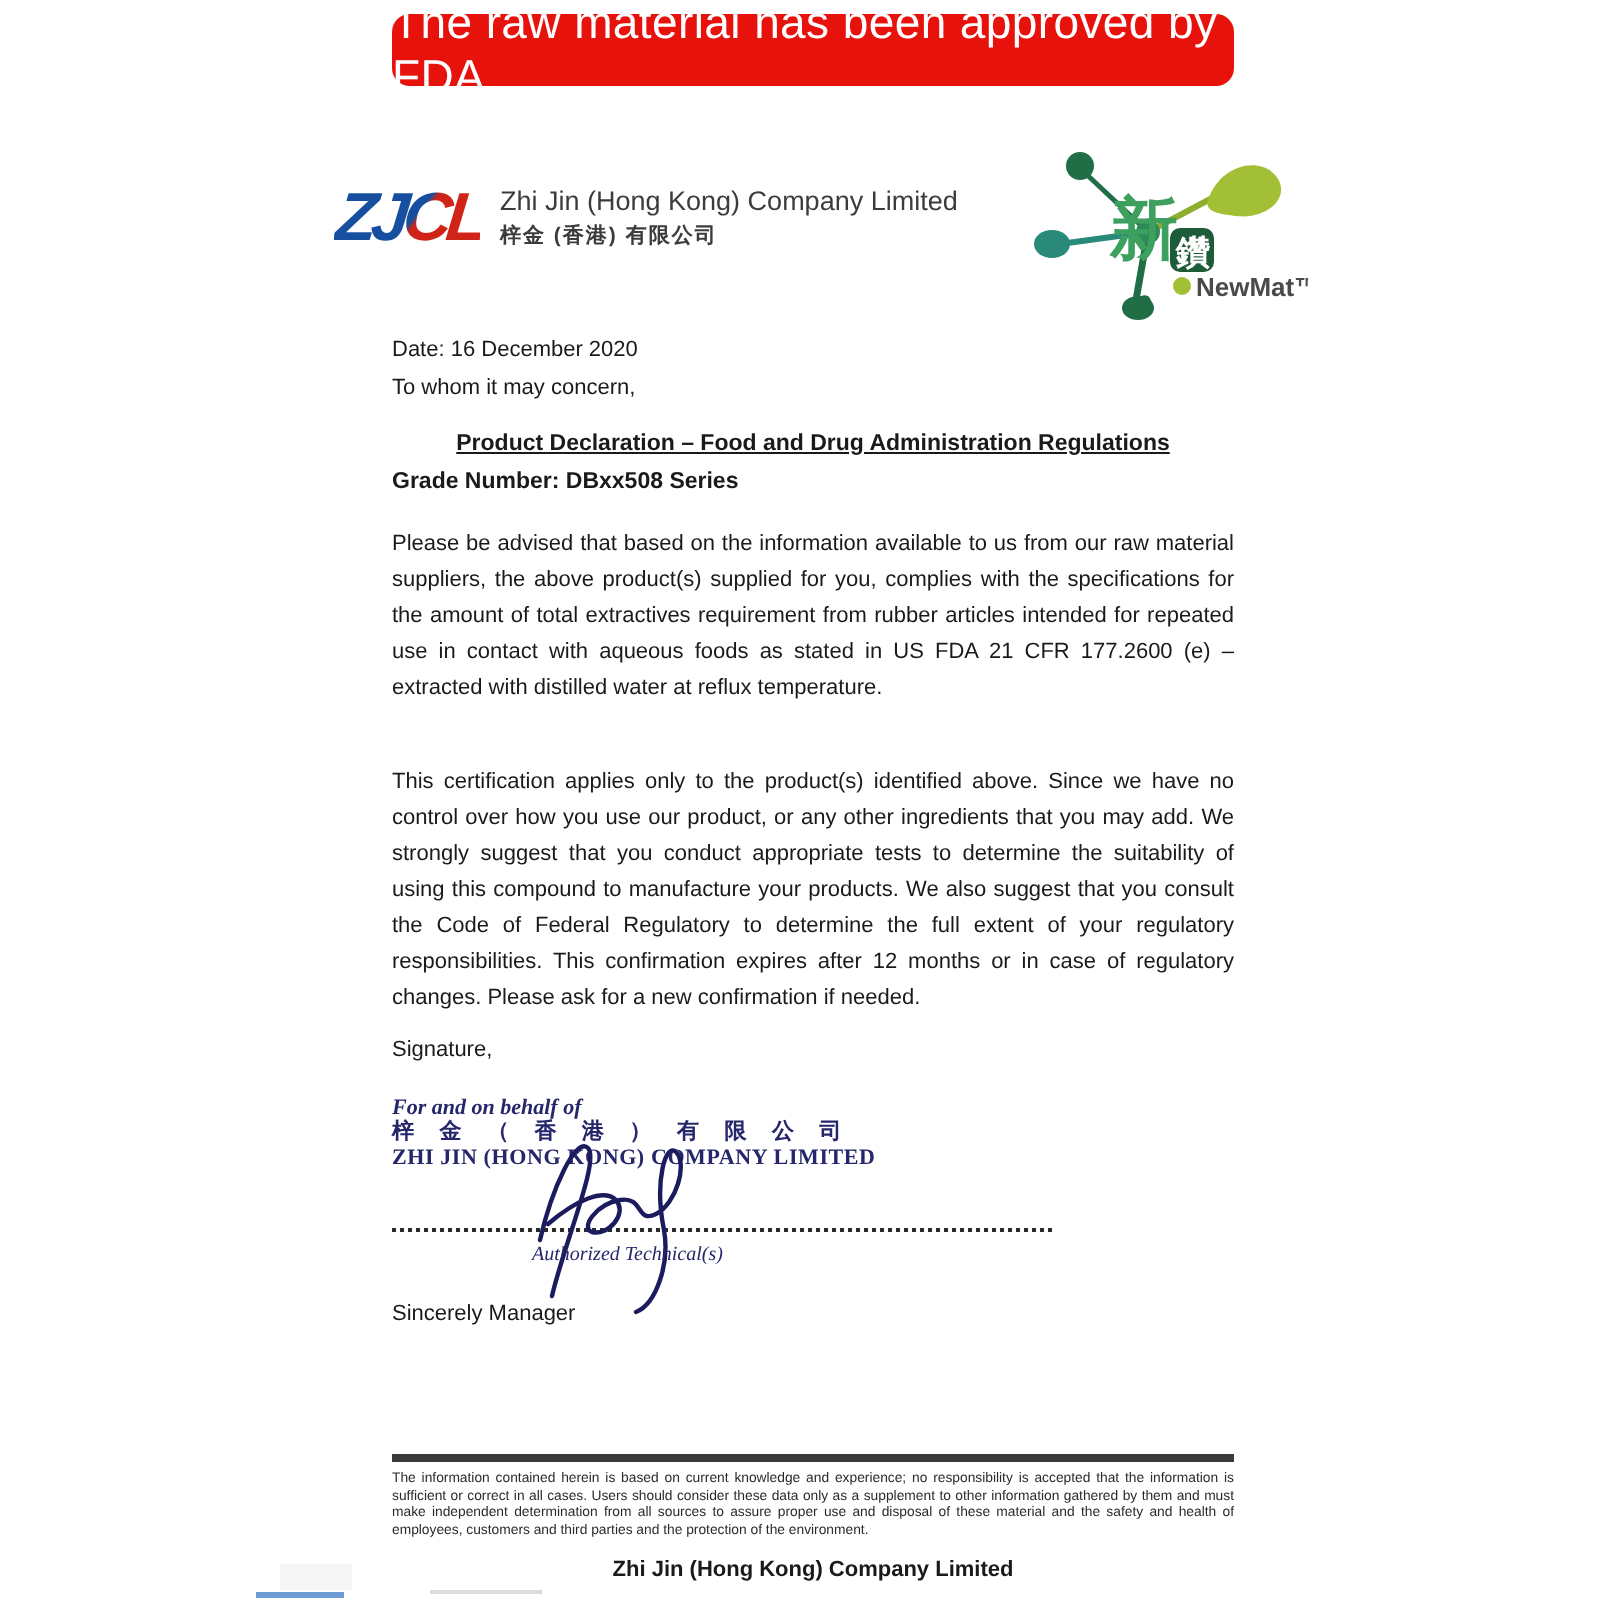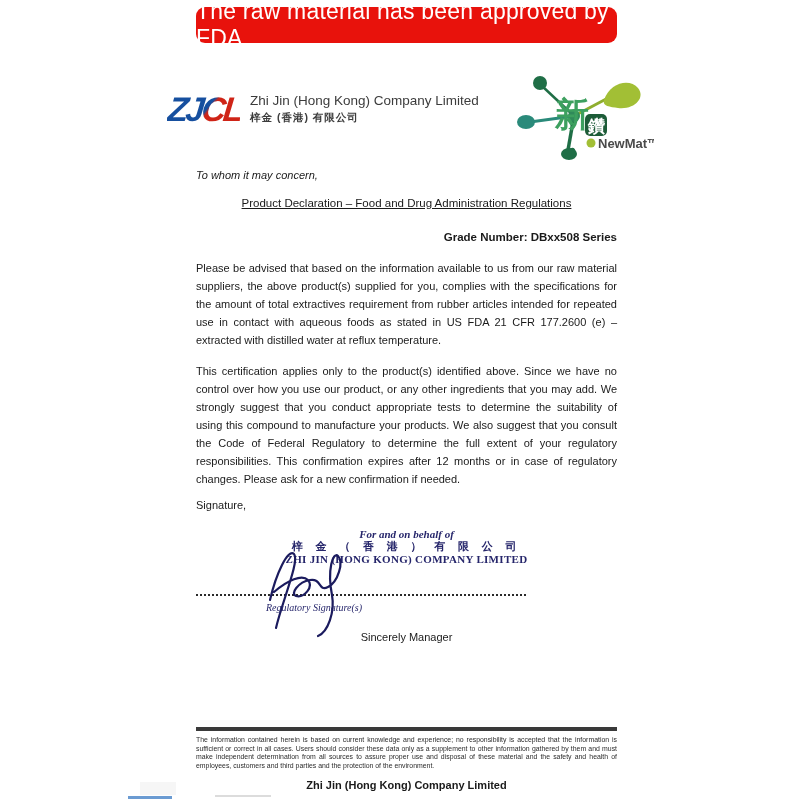--- a/index.html
+++ b/index.html
@@ -28,31 +28,31 @@
   .zjcl-zh { font-size:10.5px; font-weight:bold; color:#3c3c3c; margin-top:3px; letter-spacing:1px; }
 
   .newmat { position:absolute; left:512px; top:70px; width:142px; height:90px; }
 
   
   .letter {
     position:absolute; left:196px; top:166px; width:421px;
     font-size:11px; line-height:18px; color:#1a1a1a;
   }
   .date-line { margin-bottom:1px; }
-  .salutation { margin-bottom:10px;font-style:italic; }
-  .doc-title { text-align:center; font-weight:normal; text-decoration:underline; font-size:11.5px; margin-bottom:16px; }
-  .doc-subtitle { text-align:right; font-weight:bold; font-size:11.5px; margin-bottom:13px; }
+  .salutation { margin-bottom:10px; }
+  .doc-title { text-align:center; font-weight:bold; text-decoration:underline; font-size:11.5px; margin-bottom:1px; }
+  .doc-subtitle { text-align:left; font-weight:bold; font-size:11.5px; margin-bottom:13px; }
   .para { text-align:justify; }
-  .para.p1 { margin-bottom:13px; }
+  .para.p1 { margin-bottom:29px; }
   .para.p2 { margin-bottom:11px; }
   .para.p3 { margin-bottom:8px; }
   .closing { margin-bottom:14px; }
 
   
-  .sig-block { font-family:"Liberation Serif", serif; color:#26266b; position:relative;text-align:center; }
+  .sig-block { font-family:"Liberation Serif", serif; color:#26266b; position:relative; }
   .sig-behalf { font-style:italic; font-weight:bold; font-size:11px; line-height:12px; }
   .sig-zh { font-weight:bold; font-size:11px; line-height:13px; letter-spacing:5px;font-family:Liberation Serif, serif; }
   .sig-en { font-weight:bold; font-size:11px; line-height:13px; letter-spacing:0.3px; }
   .sig-area { position:relative; height:52px; }
   .sig-dotline { position:absolute; left:0; top:28px; width:330px; border-bottom:2px dotted #2a2a2a; }
   .sig-script { position:absolute; left:52px; top:-26px; }
   .sig-auth { position:absolute; left:70px; top:33px; font-style:italic; font-size:10px; color:#26266b; }
   .signer { font-family:"Liberation Sans", sans-serif; color:#1a1a1a; font-size:11px; margin-top:4px; }
   .signer-title { font-family:"Liberation Sans", sans-serif; color:#1a1a1a; font-size:11px; margin-top:10px; }
 
@@ -101,20 +101,21 @@
 
       <text x="43" y="56" font-size="34" font-weight="bold" fill="#3da05f">新</text>
       <rect x="73" y="44" width="22" height="22" rx="5" fill="#1d5c38"></rect>
       <text x="76" y="62" font-size="17" font-weight="bold" fill="#ffffff">鑽</text>
       <circle cx="79" cy="73" r="4.5" fill="#a2bf35"></circle>
       <text x="86" y="78" font-size="13" font-weight="bold" fill="#4a4a4a" font-family="Liberation Sans, sans-serif">NewMat™</text>
     </svg>
   </div>
 
   <div class="letter">
+    <div class="date-line">Date: 16 December 2020</div>
     <div class="salutation">To whom it may concern,</div>
 
     <div class="doc-title">Product Declaration – Food and Drug Administration Regulations</div>
     <div class="doc-subtitle">Grade Number: DBxx508 Series</div>
 
     <div class="para p1">Please be advised that based on the information available to us from our raw material suppliers, the above product(s) supplied for you, complies with the specifications for the amount of total extractives requirement from rubber articles intended for repeated use in contact with aqueous foods as stated in US FDA 21 CFR 177.2600 (e) – extracted with distilled water at reflux temperature.</div>
     <div class="para p3">This certification applies only to the product(s) identified above. Since we have no control over how you use our product, or any other ingredients that you may add. We strongly suggest that you conduct appropriate tests to determine the suitability of using this compound to manufacture your products. We also suggest that you consult the Code of Federal Regulatory to determine the full extent of your regulatory responsibilities. This confirmation expires after 12 months or in case of regulatory changes. Please ask for a new confirmation if needed.</div>
 
     <div class="closing">Signature,</div>
 
@@ -122,21 +123,21 @@
       <div class="sig-behalf">For and on behalf of</div>
       <div class="sig-zh">梓 金 （ 香 港 ） 有 限 公 司</div>
       <div class="sig-en">ZHI JIN (HONG KONG) COMPANY LIMITED</div>
       <div class="sig-area">
         <div class="sig-dotline"></div>
         <div class="sig-script">
           <svg width="130" height="100" viewBox="0 0 130 100">
             <path d="M22,60 C28,34 40,8 46,14 C52,20 34,62 28,88 M26,52 C40,40 54,34 60,40 C66,47 56,58 48,56 C42,54 50,42 62,40 C74,38 70,52 80,47 C90,42 96,22 90,16 C85,11 79,30 84,55 C87,72 80,92 70,96" stroke="#1b1b5e" stroke-width="2.2" fill="none" stroke-linecap="round"></path>
           </svg>
         </div>
-        <div class="sig-auth">Regulatory Signature(s)</div>
+        <div class="sig-auth">Authorized Technical(s)</div>
       </div>
       <div class="signer-title">Sincerely Manager</div>
     </div>
   </div>
 
   <div class="footer">
     <div class="footer-bar"></div>
     <div class="disclaimer">The information contained herein is based on current knowledge and experience; no responsibility is accepted that the information is sufficient or correct in all cases. Users should consider these data only as a supplement to other information gathered by them and must make independent determination from all sources to assure proper use and disposal of these material and the safety and health of employees, customers and third parties and the protection of the environment.</div>
     <div class="footer-company">Zhi Jin (Hong Kong) Company Limited</div>
   </div>

